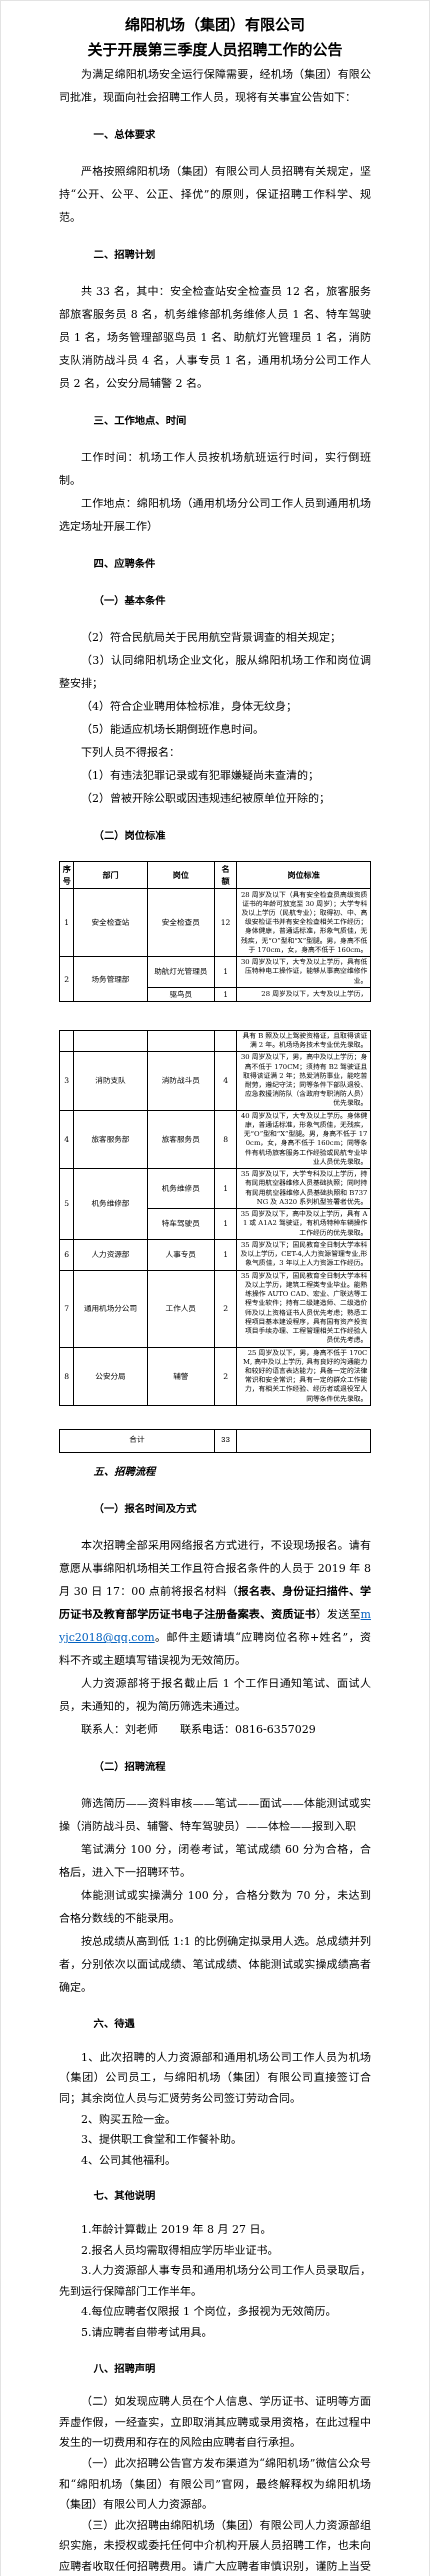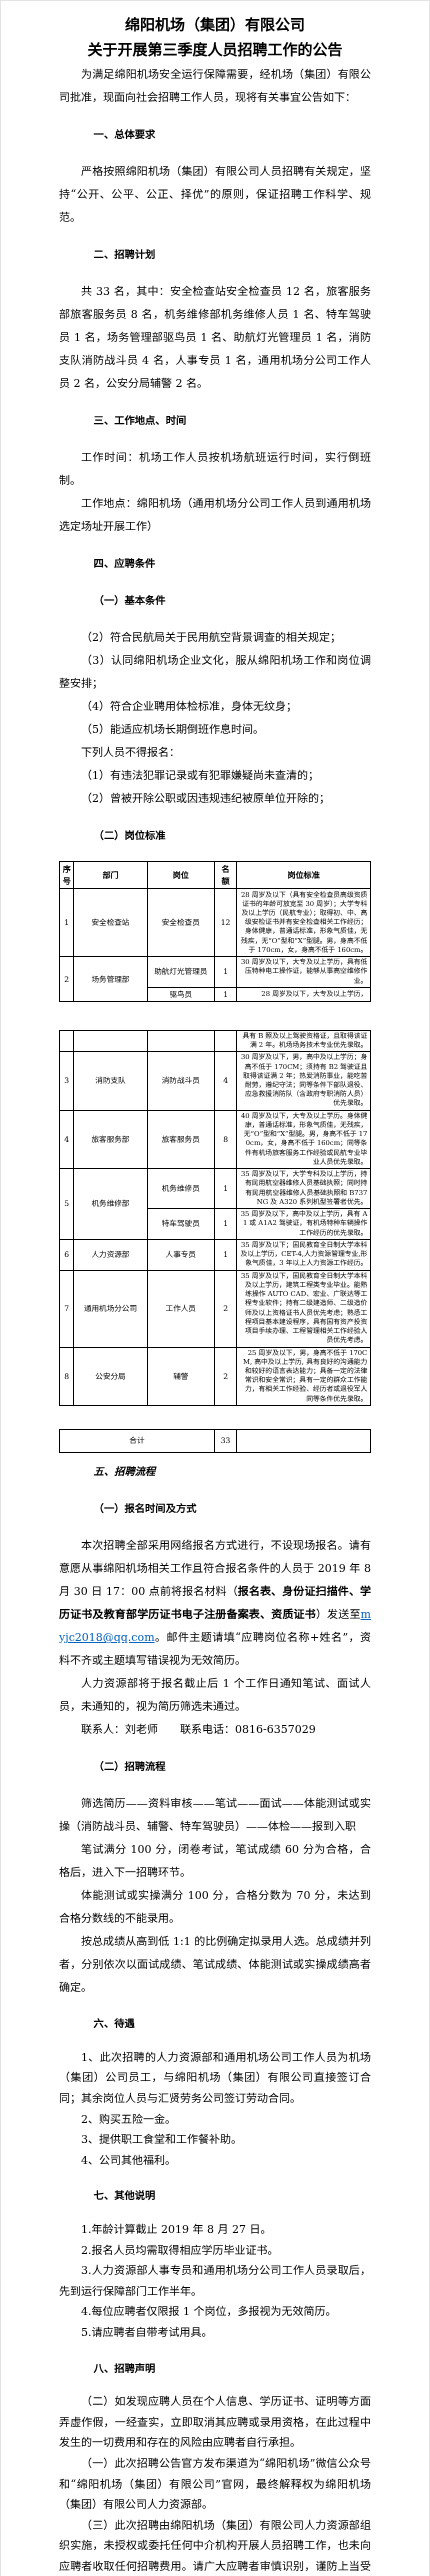--- a/index.html
+++ b/index.html
@@ -34,21 +34,21 @@
   table.pos-table th {
     font-size:8.1px; font-weight:bold; text-align:center;
     vertical-align:middle; line-height:1.5; height:24px;
   }
   td.c { text-align:center; vertical-align:middle; font-size:7.6px; line-height:1.5; }
   td.std { font-size:6.8px; line-height:9.2px; text-align:right; vertical-align:middle; word-break:break-all; }
   td.empty { height:11px; }
   .gap-break { height:16.3px; }
   .gap-small { height:12px; }
   .mt { margin-top:7.6px;font-style:italic; }
-  .sum-row td { height:19.5px; }
+  .sum-row td { height:19.5px;font-family:Liberation Mono, monospace; }
   .sign-block {
     width:-moz-fit-content; width:fit-content;
     margin:52px 25px 0 auto; text-align:center;
     font-family:"DejaVu Serif","Liberation Serif",serif;
     font-size:10.3px; line-height:25px;
   }
 </style>
 </head>
 <body>
 

